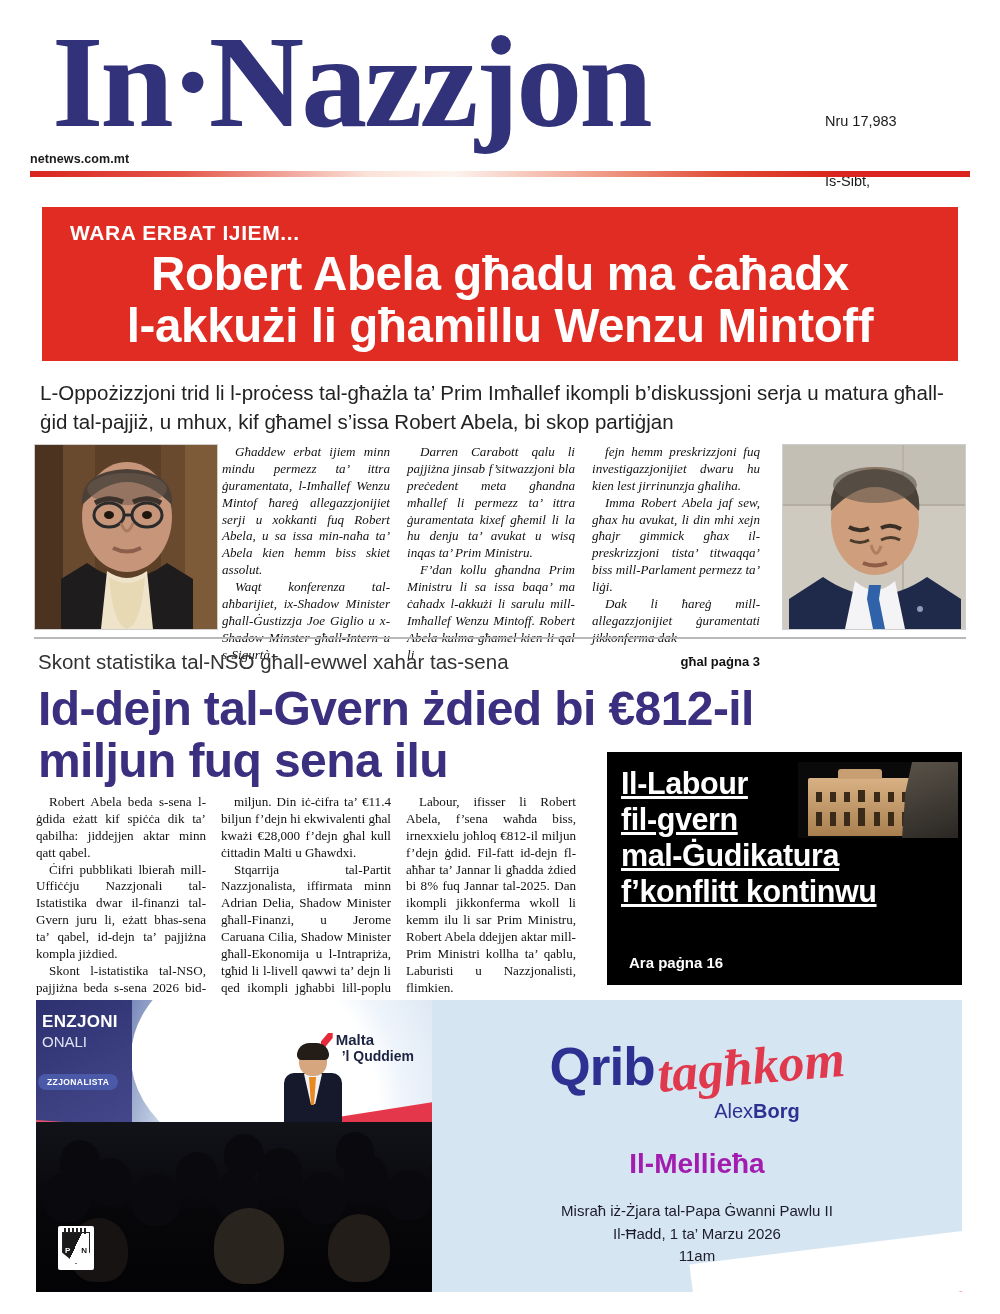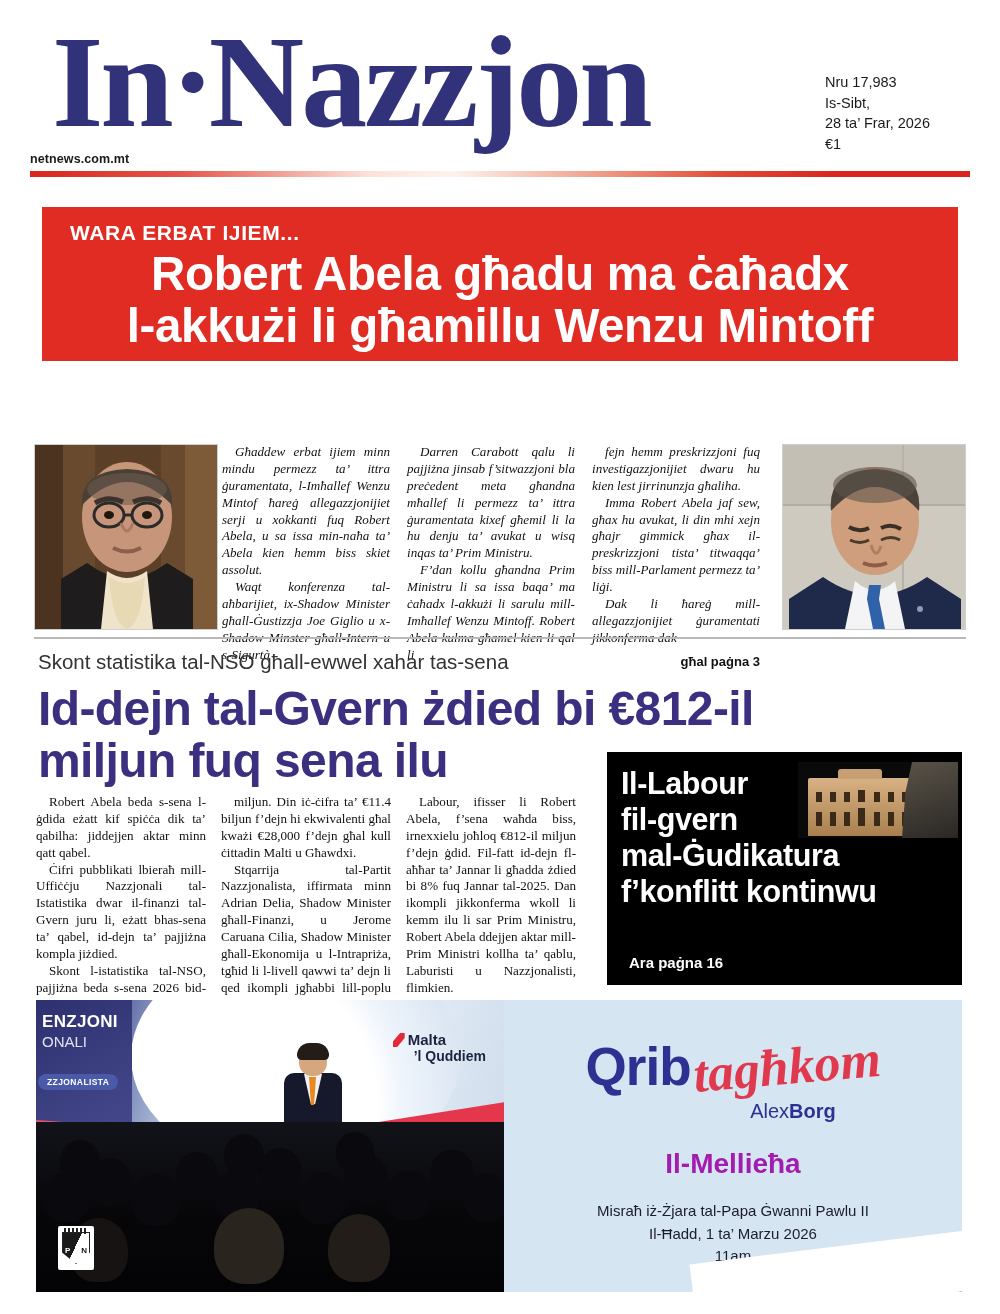--- a/index.html
+++ b/index.html
@@ -25,21 +25,21 @@
   }
   .masthead-title .dot{letter-spacing:-6px;}
   .masthead-meta{
     position:absolute;right:70px;top:72px;
     font-family:"Liberation Sans", sans-serif;
     font-size:14.5px;
     line-height:1.42;
     color:#1b1b1b;
     text-align:left;
   }
-  .masthead-meta div{white-space:nowrap;}
+  .masthead-meta div{white-space:nowrap;margin-top:39px;}
   .masthead-site{
     position:absolute;left:30px;top:152px;
     font-size:12.5px;font-weight:700;color:#1b1b1b;letter-spacing:.1px;
   }
   .masthead-rule{
     position:absolute;left:30px;right:30px;top:171px;height:6px;
     background:linear-gradient(to right,#d9251d 0%,#e4564a 16%,#fbe2d8 36%,#fdf3ee 45%,#f0a08c 60%,#e04a33 74%,#d9251d 86%,#d9251d 100%);
   }
 
   
@@ -143,33 +143,33 @@
   .rock{
     position:absolute;right:0;top:0;width:56px;height:76px;
     background:linear-gradient(160deg,#5a5349,#2a2723);
     clip-path:polygon(18% 0,100% 0,100% 100%,0 100%,6% 40%);
   }
   .promo-h{
     position:absolute;left:14px;top:14px;width:335px;
     color:#fff;font-weight:700;font-size:30.5px;line-height:1.18;
     letter-spacing:-.4px;
   }
-  .promo-h span{display:block;}
+  .promo-h span{display:block;text-decoration:underline;}
   .promo-ara{
     position:absolute;left:22px;bottom:14px;
     color:#fff;font-weight:700;font-size:15px;
   }
 
   
   .bottom-ad{
     position:absolute;left:36px;top:1000px;width:926px;height:292px;
     display:flex;overflow:hidden;background:#fff;
   }
   .ad-photo{
-    position:relative;width:468px;height:292px;overflow:hidden;
+    position:relative;width:396px;height:292px;overflow:hidden;
     background:#8b5cf6;
   }
   .ad-screen{
     position:absolute;left:0;top:0;right:0;height:146px;
     background:linear-gradient(105deg,#3c3f86 0%,#4a4d92 14%,#7f8fbd 23%,#cdd9ea 37%,#e9f0f8 58%,#dfe9f4 80%,#cfdcec 100%);
   }
   .ad-screen-arc{
     position:absolute;left:95px;top:-58px;width:330px;height:230px;
     border-radius:50%;
     background:radial-gradient(circle at 30% 70%, #ffffff 52%, #eef4fb 62%, #cddbec 100%);
@@ -300,20 +300,21 @@
   </div>
 
   <div class="red-banner">
     <div class="kicker">WARA ERBAT IJIEM...</div>
     <h1 class="banner-h1">
       <span>Robert Abela għadu ma ċaħadx</span>
       <span class="l2">l-akkużi li għamillu Wenzu Mintoff</span>
     </h1>
   </div>
 
+  <div class="standfirst">L-Oppożizzjoni trid li l-proċess tal-għażla ta’ Prim Imħallef ikompli b’diskussjoni serja u matura għall-ġid tal-pajjiż, u mhux, kif għamel s’issa Robert Abela, bi  skop partiġjan</div>
 
   <div class="a1">
 
     <div class="photo left">
       <svg viewBox="0 0 184 186" width="184" height="186" preserveAspectRatio="none">
         <rect x="0" y="0" width="184" height="186" fill="#6a4a2e"></rect>
         <rect x="0" y="0" width="28" height="186" fill="#4b3320"></rect>
         <rect x="150" y="0" width="34" height="186" fill="#7d5a38"></rect>
         <rect x="60" y="0" width="66" height="186" fill="#5c3f27"></rect>
         <ellipse cx="92" cy="72" rx="45" ry="55" fill="#c6957a"></ellipse>

